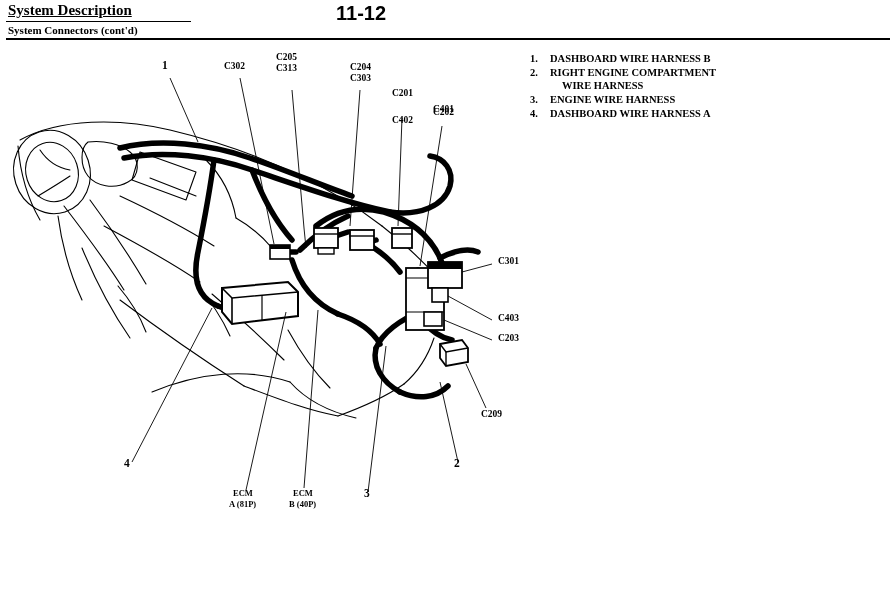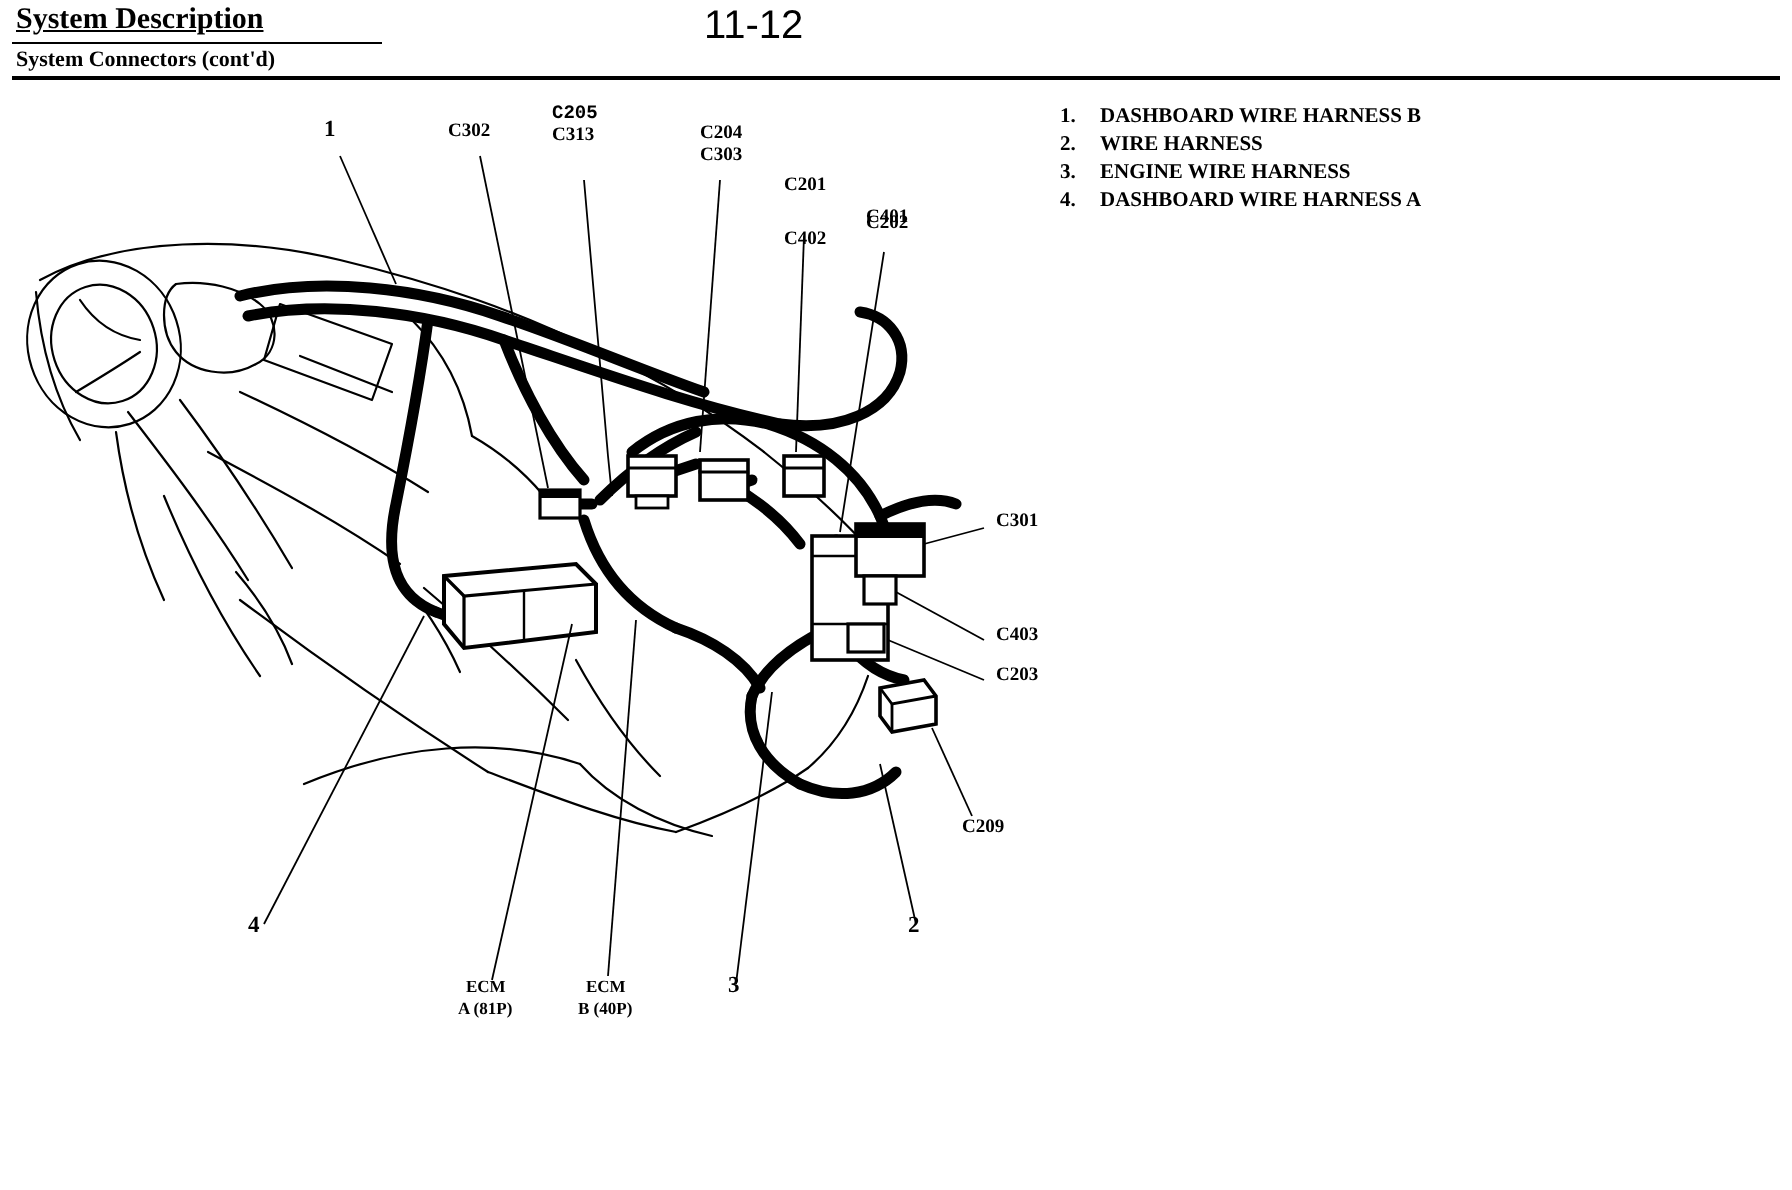--- a/index.html
+++ b/index.html
@@ -40,24 +40,23 @@
     font-size: 11px;
     font-weight: bold;
     font-family: "Liberation Serif", serif;
     white-space: nowrap;
   }
   .hdr-page {
     position: absolute;
     left: 336px;
     top: 2px;
     font-size: 20px;
-    font-weight: normal;
+    font-weight: bold;
     font-family: "Liberation Sans", sans-serif;
     white-space: nowrap;
-    margin-left: 16px;
   }
   .rule-top {
     position: absolute;
     left: 6px;
     top: 21px;
     width: 185px;
     height: 1px;
     background: #000;
   }
   .rule-bot {
@@ -90,21 +89,21 @@
     left: 0;
     width: 16px;
     text-align: left;
   }
   .legend-txt {
     display: block;
     margin-left: 20px;
   }
   .legend-txt2 {
     display: block;
-    margin-left: 20px;
+    margin-left: 32px;
   }
   
   .lbl {
     position: absolute;
     font-family: "Liberation Serif", serif;
     font-size: 9.5px;
     font-weight: bold;
     white-space: nowrap;
     line-height: 10.5px;
   }
@@ -135,20 +134,21 @@
   <div class="hdr-page">11-12</div>
   <div class="rule-bot"></div>
 
   <div class="legend">
     <div class="legend-row">
       <span class="legend-num">1.</span>
       <span class="legend-txt">DASHBOARD WIRE HARNESS B</span>
     </div>
     <div class="legend-row">
       <span class="legend-num">2.</span>
+      <span class="legend-txt">RIGHT ENGINE COMPARTMENT</span>
       <span class="legend-txt2">WIRE HARNESS</span>
     </div>
     <div class="legend-row">
       <span class="legend-num">3.</span>
       <span class="legend-txt">ENGINE WIRE HARNESS</span>
     </div>
     <div class="legend-row">
       <span class="legend-num">4.</span>
       <span class="legend-txt">DASHBOARD WIRE HARNESS A</span>
     </div>
@@ -318,21 +318,21 @@
       <path d="M458 462 L440 382"></path>
     </g>
   </svg>
 
   <div class="lbl big" style="left:162px; top:60px;">1</div>
   <div class="lbl big" style="left:454px; top:458px;">2</div>
   <div class="lbl big" style="left:364px; top:488px;">3</div>
   <div class="lbl big" style="left:124px; top:458px;">4</div>
 
   <div class="lbl" style="left:224px; top:61px;">C302</div>
-  <div class="lbl" style="left:276px; top:52px;font-family:Liberation Mono, monospace;">C205</div>
+  <div class="lbl" style="left:276px; top:52px;">C205</div>
   <div class="lbl" style="left:276px; top:63px;">C313</div>
   <div class="lbl" style="left:350px; top:62px;">C204</div>
   <div class="lbl" style="left:350px; top:73px;">C303</div>
   <div class="lbl" style="left:392px; top:88px;">C201</div>
   <div class="lbl" style="left:392px; top:99px;margin-top:16px;">C402</div>
   <div class="lbl" style="left:433px; top:107px;">C202</div>
   <div class="lbl" style="left:433px; top:104px;">C401</div>
   <div class="lbl" style="left:498px; top:256px;">C301</div>
   <div class="lbl" style="left:498px; top:313px;">C403</div>
   <div class="lbl" style="left:498px; top:333px;">C203</div>

